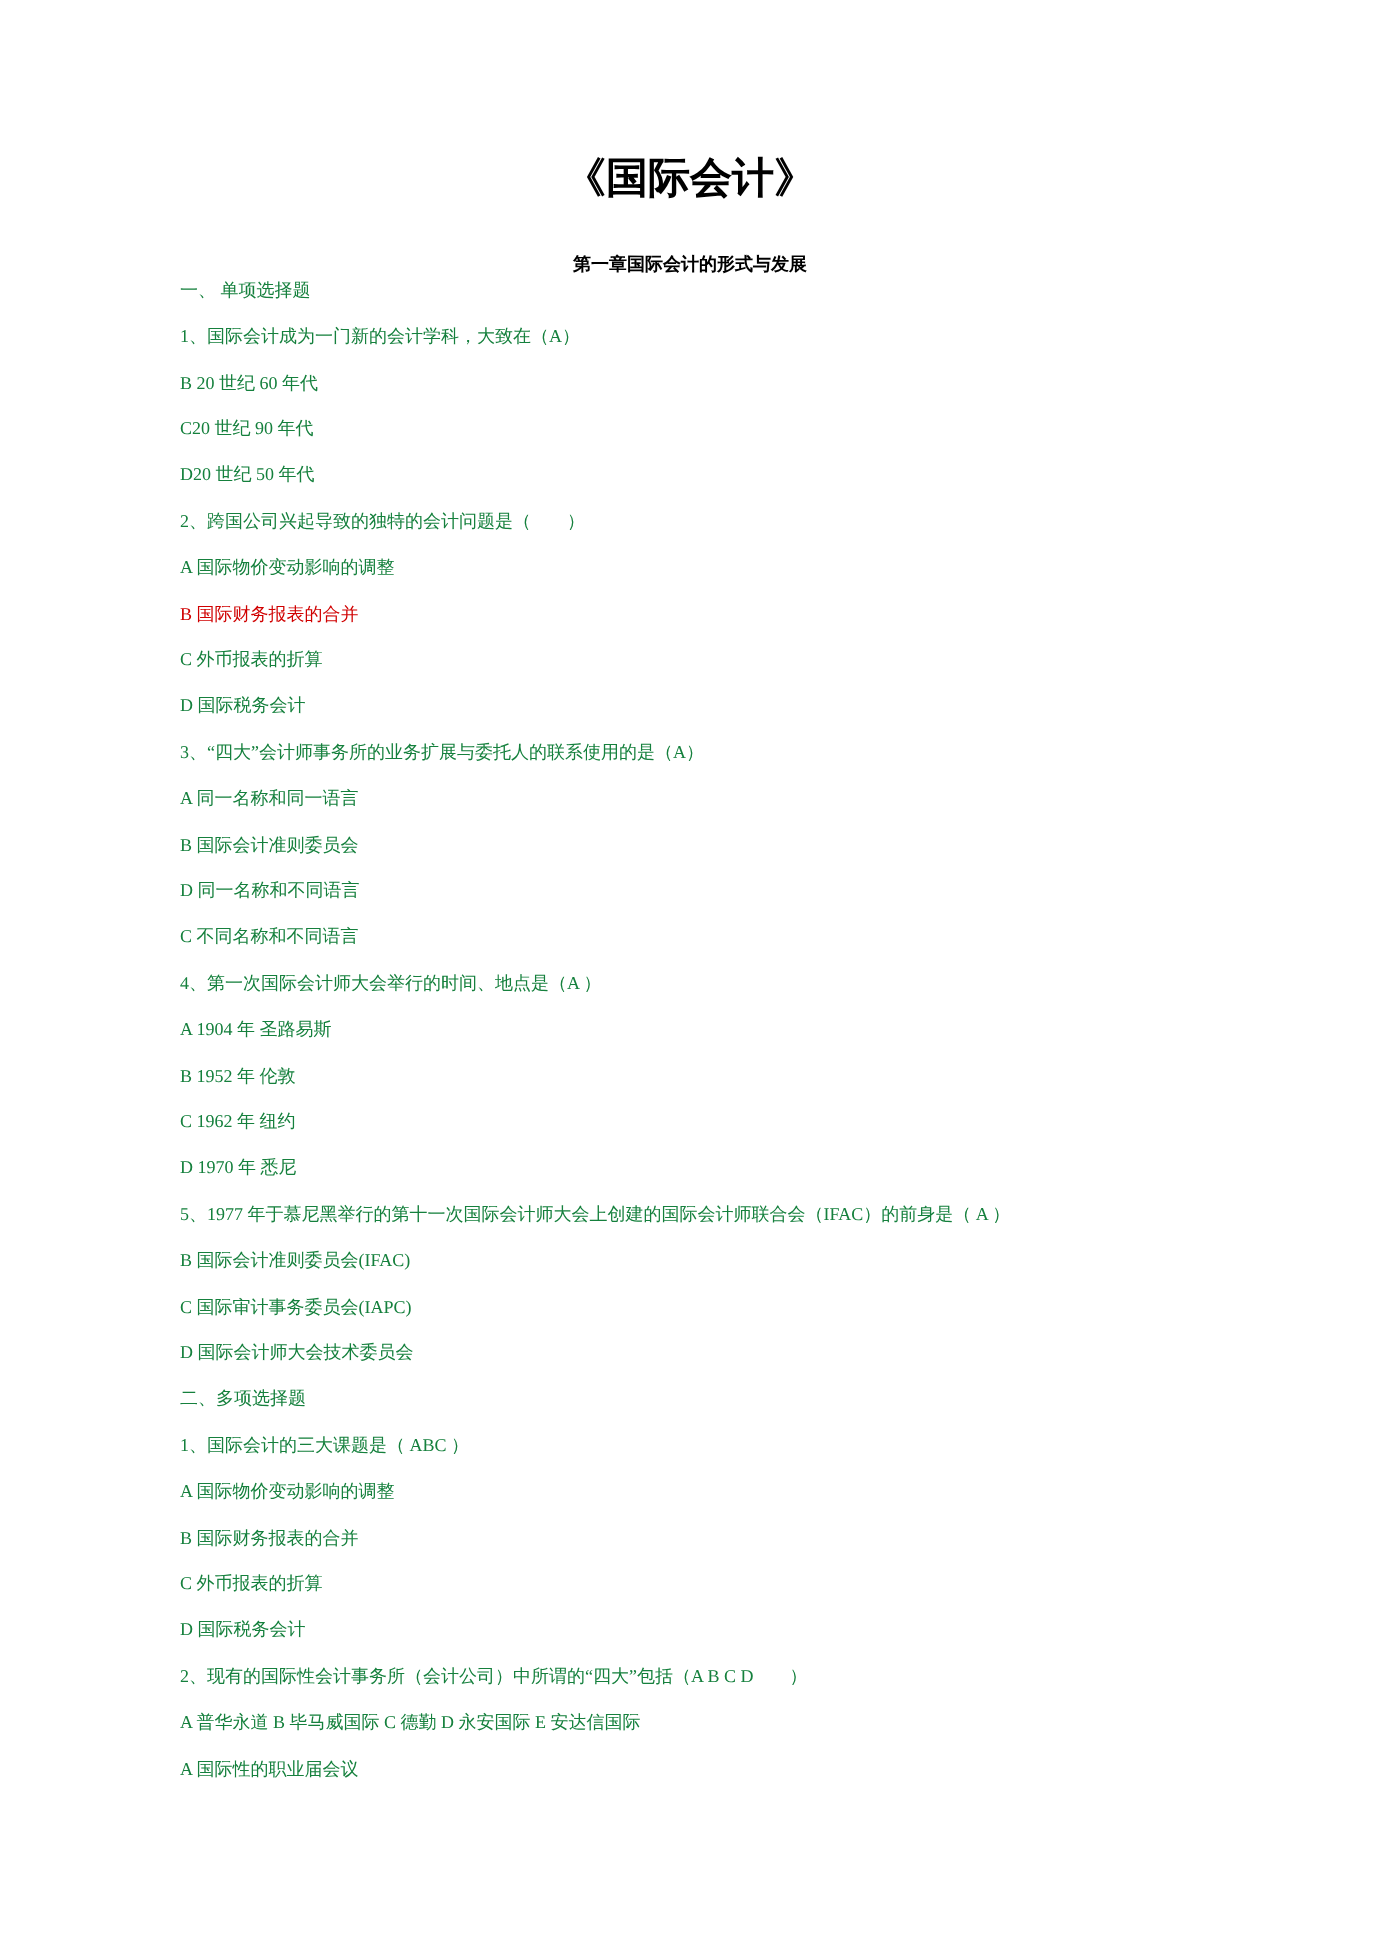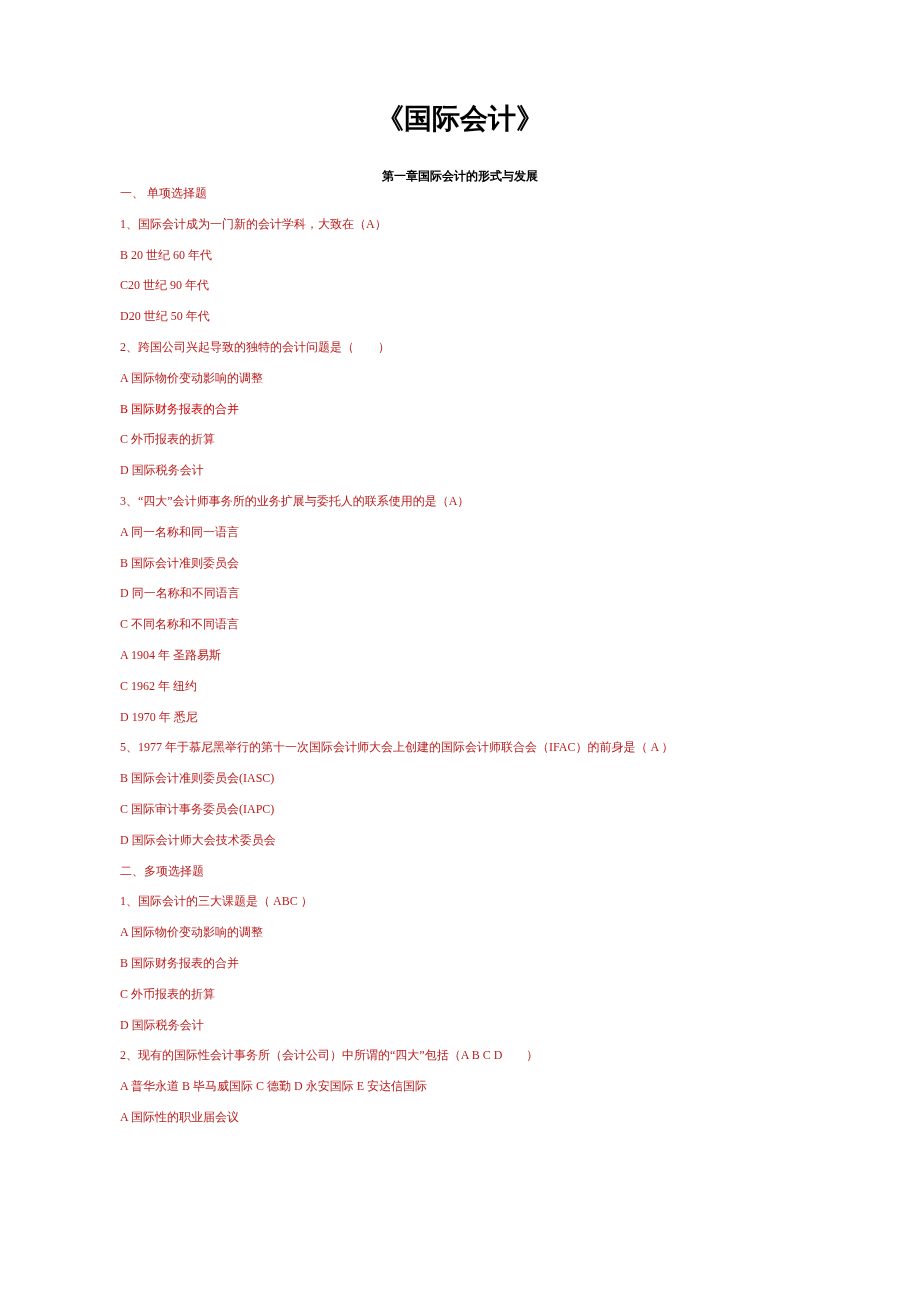--- a/index.html
+++ b/index.html
@@ -21,21 +21,21 @@
   }
   .chapter {
     font-size: 12px;
     font-weight: bold;
     text-align: center;
   }
   .line {
     font-size: 12px;
     line-height: 1.4;
     margin-bottom: 14px;
-    color: #b91c1c;
+    color: #15803d;
   }
   .highlight {
     color: #d00000;
   }
 </style>
 </head>
 <body>
 
 <div class="page">
   <div class="title">《国际会计》</div>
@@ -49,25 +49,27 @@
       <div class="line">2、跨国公司兴起导致的独特的会计问题是（　　）</div>
       <div class="line">A  国际物价变动影响的调整</div>
       <div class="line highlight">B  国际财务报表的合并</div>
       <div class="line">C  外币报表的折算</div>
       <div class="line">D  国际税务会计</div>
       <div class="line">3、“四大”会计师事务所的业务扩展与委托人的联系使用的是（A）</div>
       <div class="line">A  同一名称和同一语言</div>
       <div class="line">B  国际会计准则委员会</div>
       <div class="line">D  同一名称和不同语言</div>
       <div class="line">C  不同名称和不同语言</div>
+      <div class="line">4、第一次国际会计师大会举行的时间、地点是（A  ）</div>
       <div class="line">A 1904 年  圣路易斯</div>
+      <div class="line">B 1952 年  伦敦</div>
       <div class="line">C 1962 年  纽约</div>
       <div class="line">D 1970 年  悉尼</div>
       <div class="line">5、1977 年于慕尼黑举行的第十一次国际会计师大会上创建的国际会计师联合会（IFAC）的前身是（  A  ）</div>
-      <div class="line">B  国际会计准则委员会(IASC)</div>
+      <div class="line">B  国际会计准则委员会(IFAC)</div>
       <div class="line">C  国际审计事务委员会(IAPC)</div>
       <div class="line">D  国际会计师大会技术委员会</div>
       <div class="line">二、多项选择题</div>
       <div class="line">1、国际会计的三大课题是（  ABC  ）</div>
       <div class="line">A  国际物价变动影响的调整</div>
       <div class="line">B  国际财务报表的合并</div>
       <div class="line">C  外币报表的折算</div>
       <div class="line">D  国际税务会计</div>
       <div class="line">2、现有的国际性会计事务所（会计公司）中所谓的“四大”包括（A B C D　　）</div>
       <div class="line">A 普华永道  B 毕马威国际  C 德勤  D 永安国际  E 安达信国际</div>

